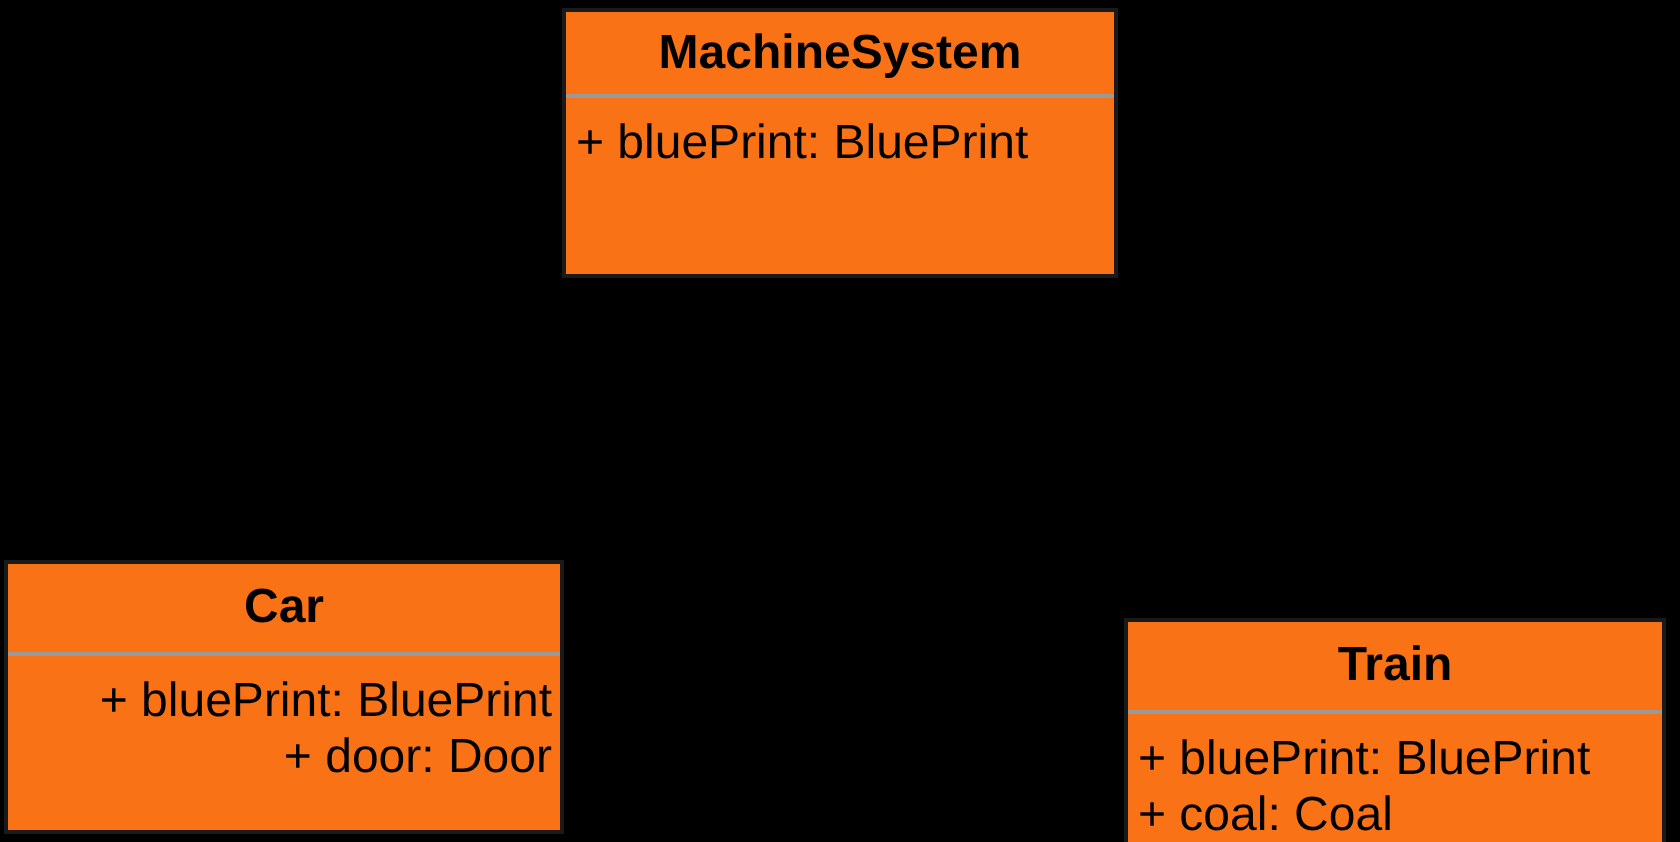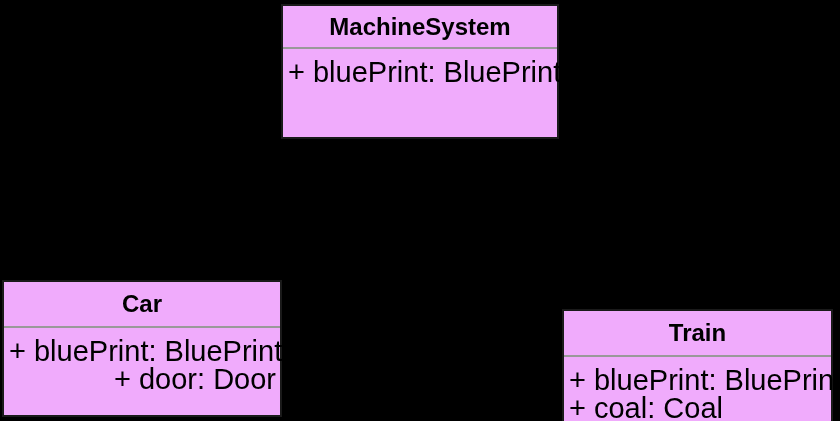--- a/index.html
+++ b/index.html
@@ -14,36 +14,36 @@
     overflow: hidden;
     font-family: "Liberation Sans", sans-serif;
     color: #000000;
   }
   .canvas {
     position: absolute;
     inset: 0;
   }
   .uml-class {
     position: absolute;
-    background: #f0abfc;
+    background: #f97316;
     border: 2px solid #1a1a1a;
     box-sizing: border-box;
   }
   .uml-class .title {
     display: flex;
     align-items: center;
     justify-content: center;
     font-weight: bold;
     font-size: 24px;
     border-bottom: 2px solid #999999;
     box-sizing: border-box;
   }
   .uml-class .attrs {
     padding: 9px 4px 0 5px;
-    font-size: 29px;
+    font-size: 24px;
     line-height: 28px;
     white-space: nowrap;
   }
   
   .box-machinesystem {
     left: 281px;
     top: 4px;
     width: 278px;
     height: 135px;
   }

